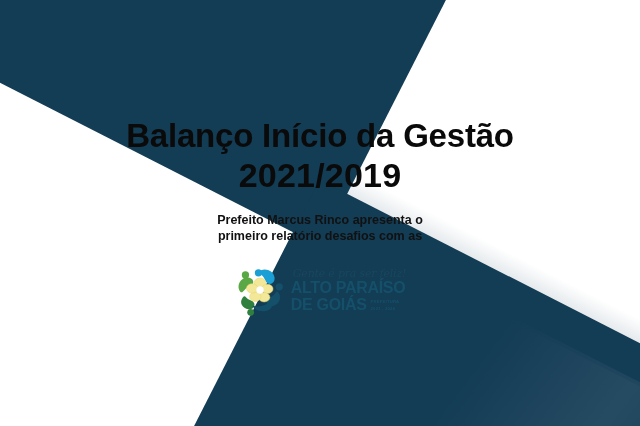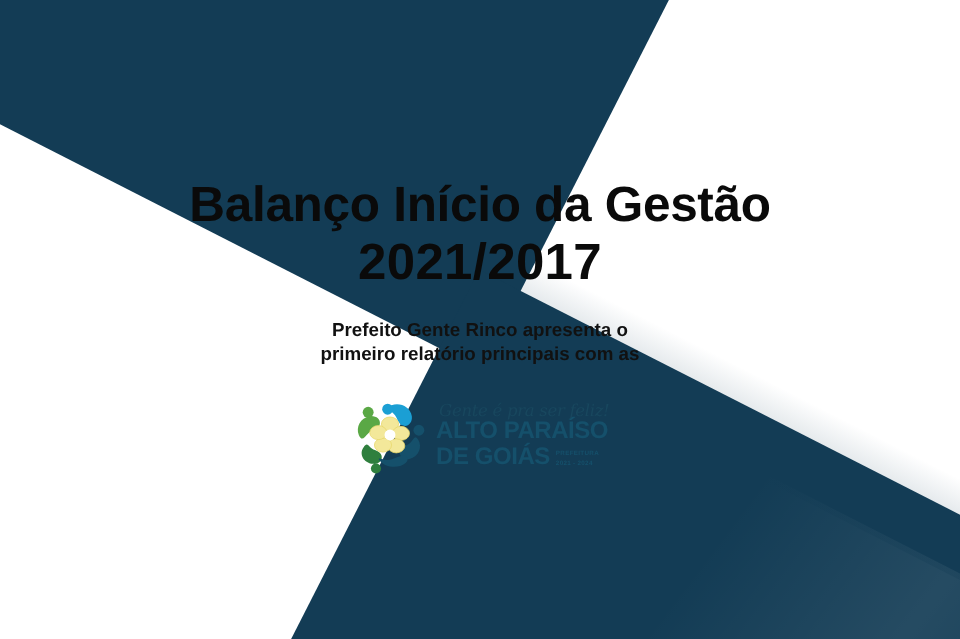--- a/index.html
+++ b/index.html
@@ -228,25 +228,25 @@
   <div class="band br-lime"></div>
   <div class="band br-teal"></div>
   <div class="band br-navy"></div>
   <div class="band br-sheen"></div>
   <div class="band br-fade"></div>
 
   <div class="content">
 
     <div class="title-line1">Balanço Início da Gestão</div>
 
-    <div class="title-line2">2021/2017</div>
+    <div class="title-line2">2021/2019</div>
 
     <div class="subtitle">
-      <div>Prefeito Gente Rinco apresenta o</div>
-      <div>primeiro relatório principais com as</div>
+      <div>Prefeito Marcus Rinco apresenta o</div>
+      <div>primeiro relatório desafios com as</div>
     </div>
 
     <div class="logo">
 
       <svg class="logo-emblem" viewBox="0 0 100 100">
 
         <g>
 
           <path d="M10,48 C6,38 12,26 24,24 C32,23 38,28 37,34 C36,41 27,41 22,46 C17,51 14,57 10,48 Z" fill="#5aa845"></path>
           <circle cx="22" cy="19" r="7" fill="#5aa845"></circle>

